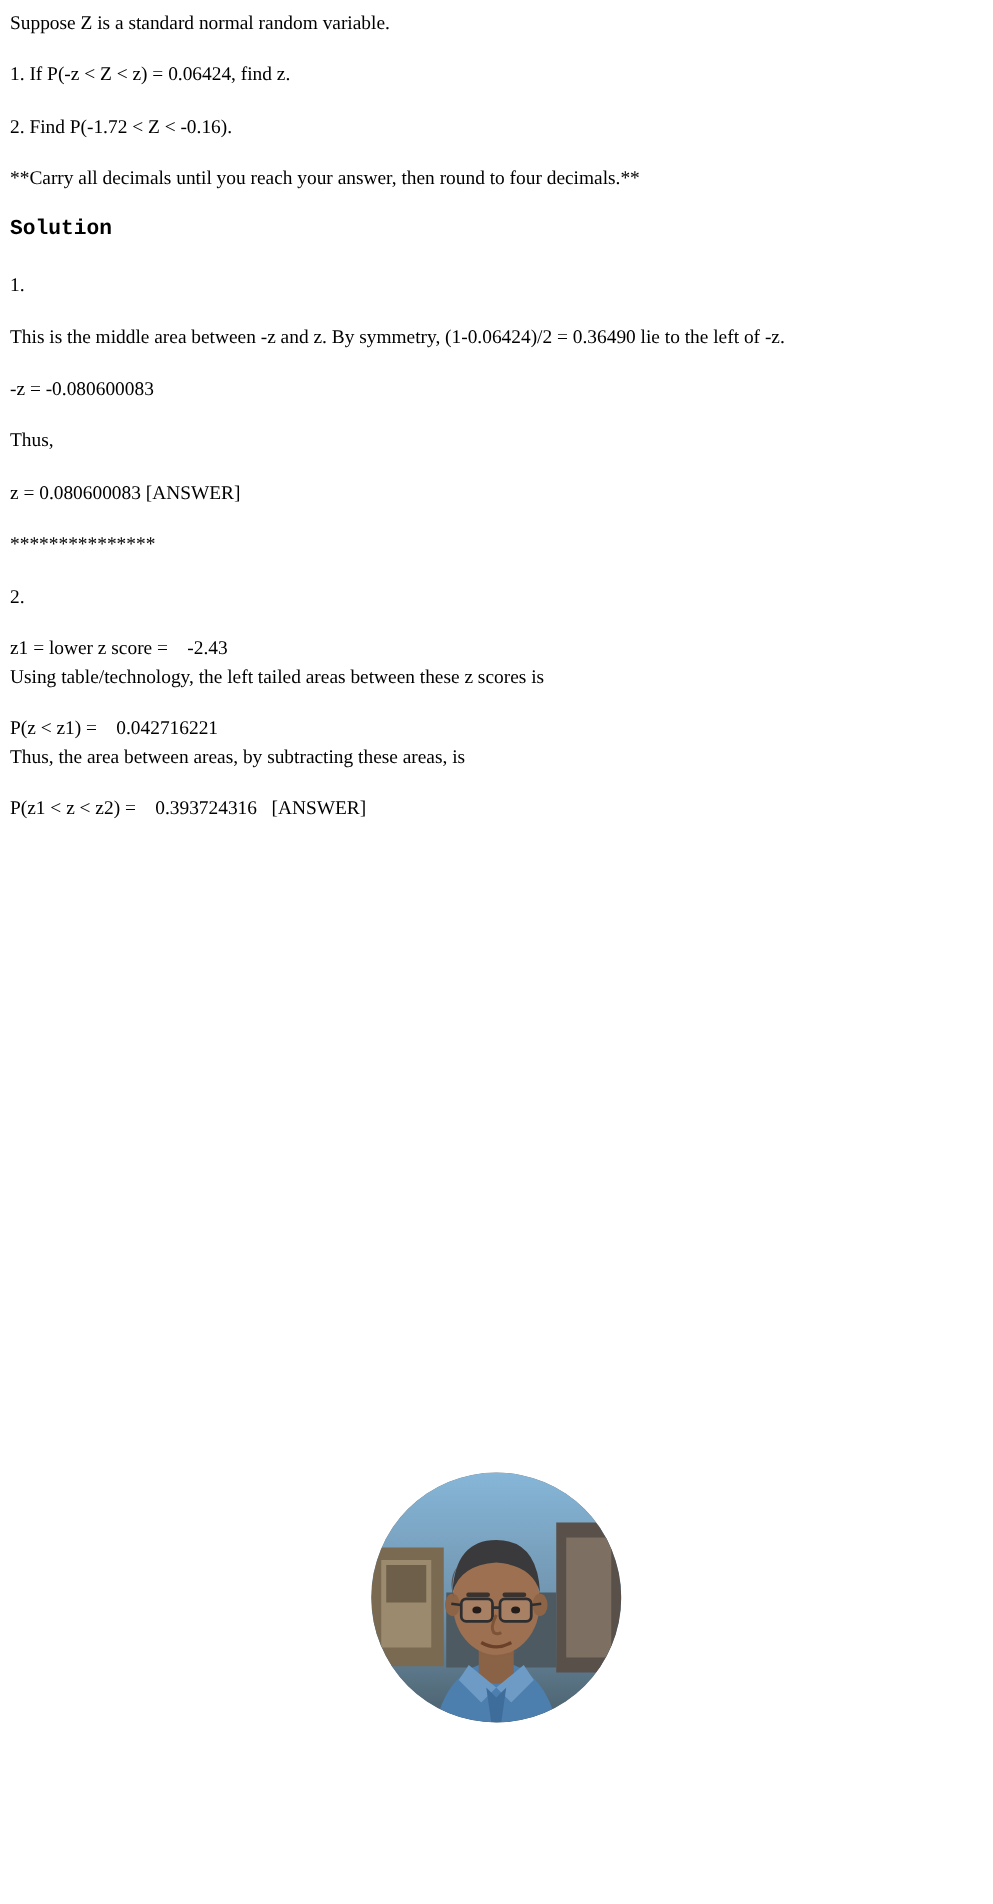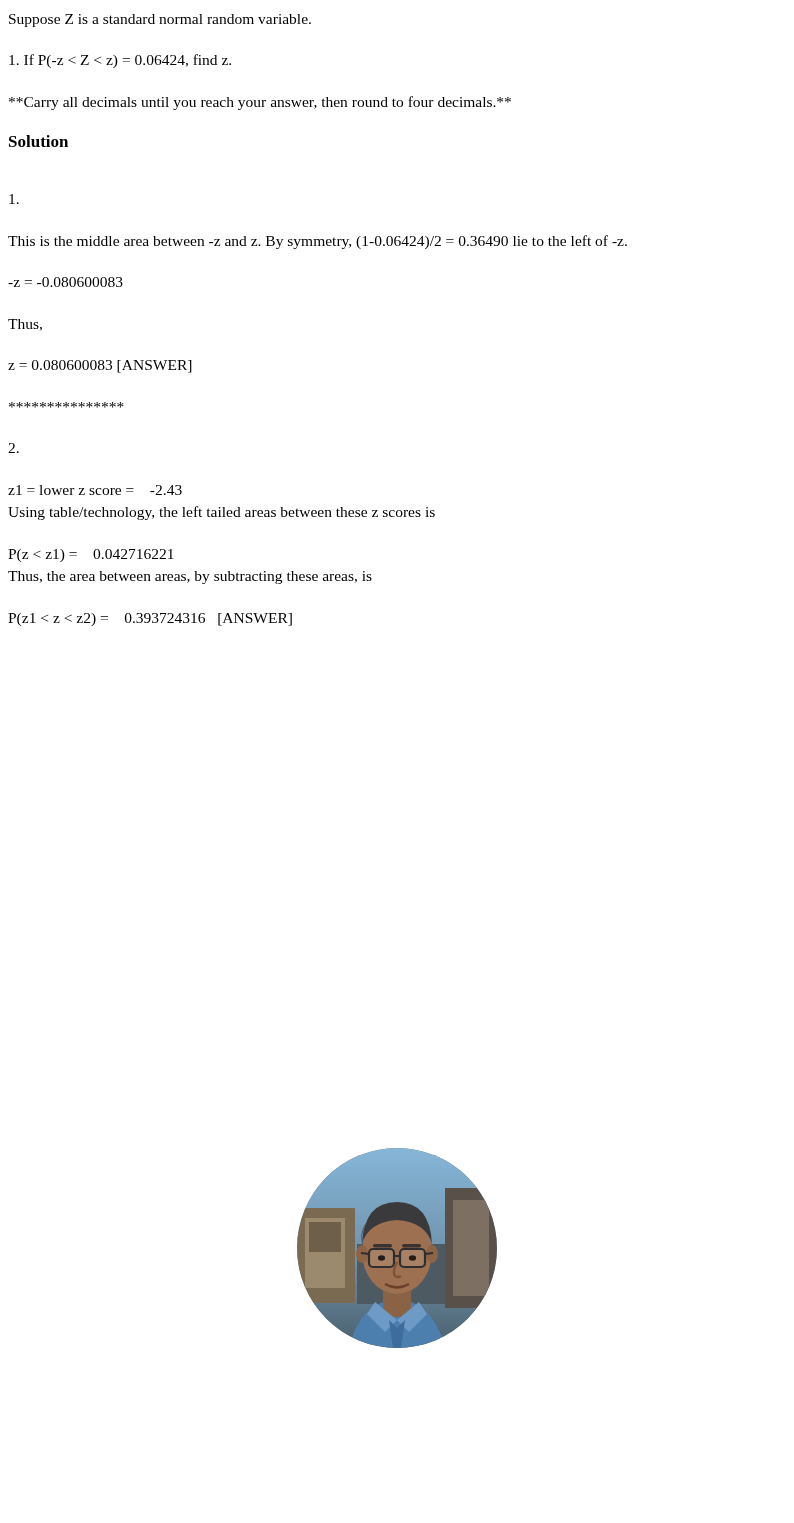--- a/index.html
+++ b/index.html
@@ -27,24 +27,24 @@
     font-family: "Liberation Serif", serif;
     font-size: 15.5px;
     line-height: 1.45;
     margin: 0 0 19px 0;
     white-space: pre-wrap;
   }
   .para.first {
     padding-top: 8px;
   }
   .heading {
-    font-family: Liberation Serif, serif;
+    font-family: Liberation Mono, monospace;
     font-size: 17px;
     font-weight: bold;
-    margin: 0 0 36px 0;
+    margin: 0 0 25px 0;
   }
   .para.tight {
     margin-bottom: 0;
   }
   .para.tight-last {
     margin-bottom: 19px;
   }
   .stars {
     letter-spacing: 0px;
   }
@@ -73,20 +73,21 @@
 <body>
 
 <div class="page">
 
   <div class="doc">
 
     <p class="para first">Suppose Z is a standard normal random variable.</p>
 
     <p class="para">1. If P(-z &lt; Z &lt; z) = 0.06424, find z.</p>
 
+    <p class="para">2. Find P(-1.72 &lt; Z &lt; -0.16).</p>
 
     <p class="para">**Carry all decimals until you reach your answer, then round to four decimals.**</p>
 
     <h2 class="heading">Solution</h2>
 
     <p class="para">1.</p>
 
     <p class="para">This is the middle area between -z and z. By symmetry, (1-0.06424)/2 = 0.36490 lie to the left of -z.</p>
 
 

